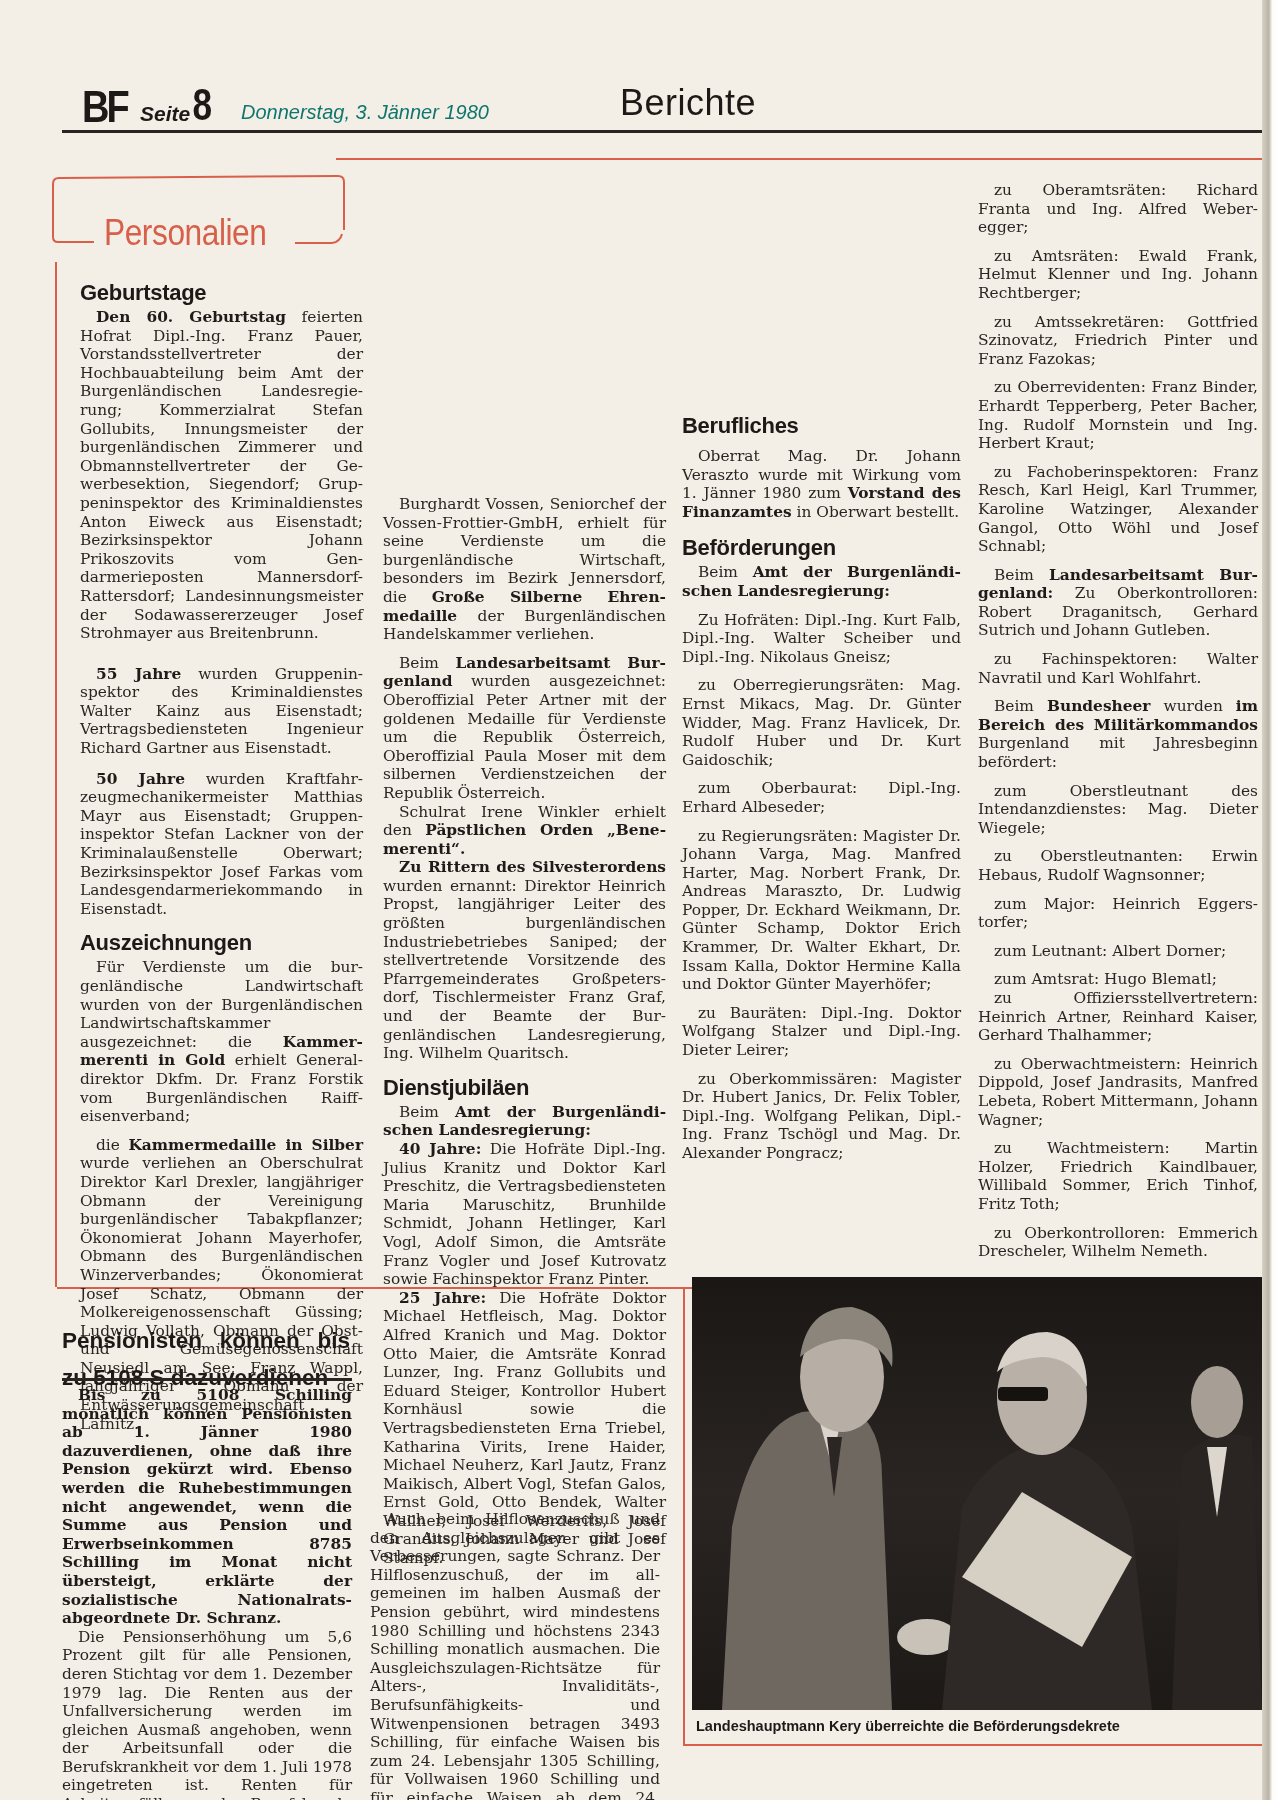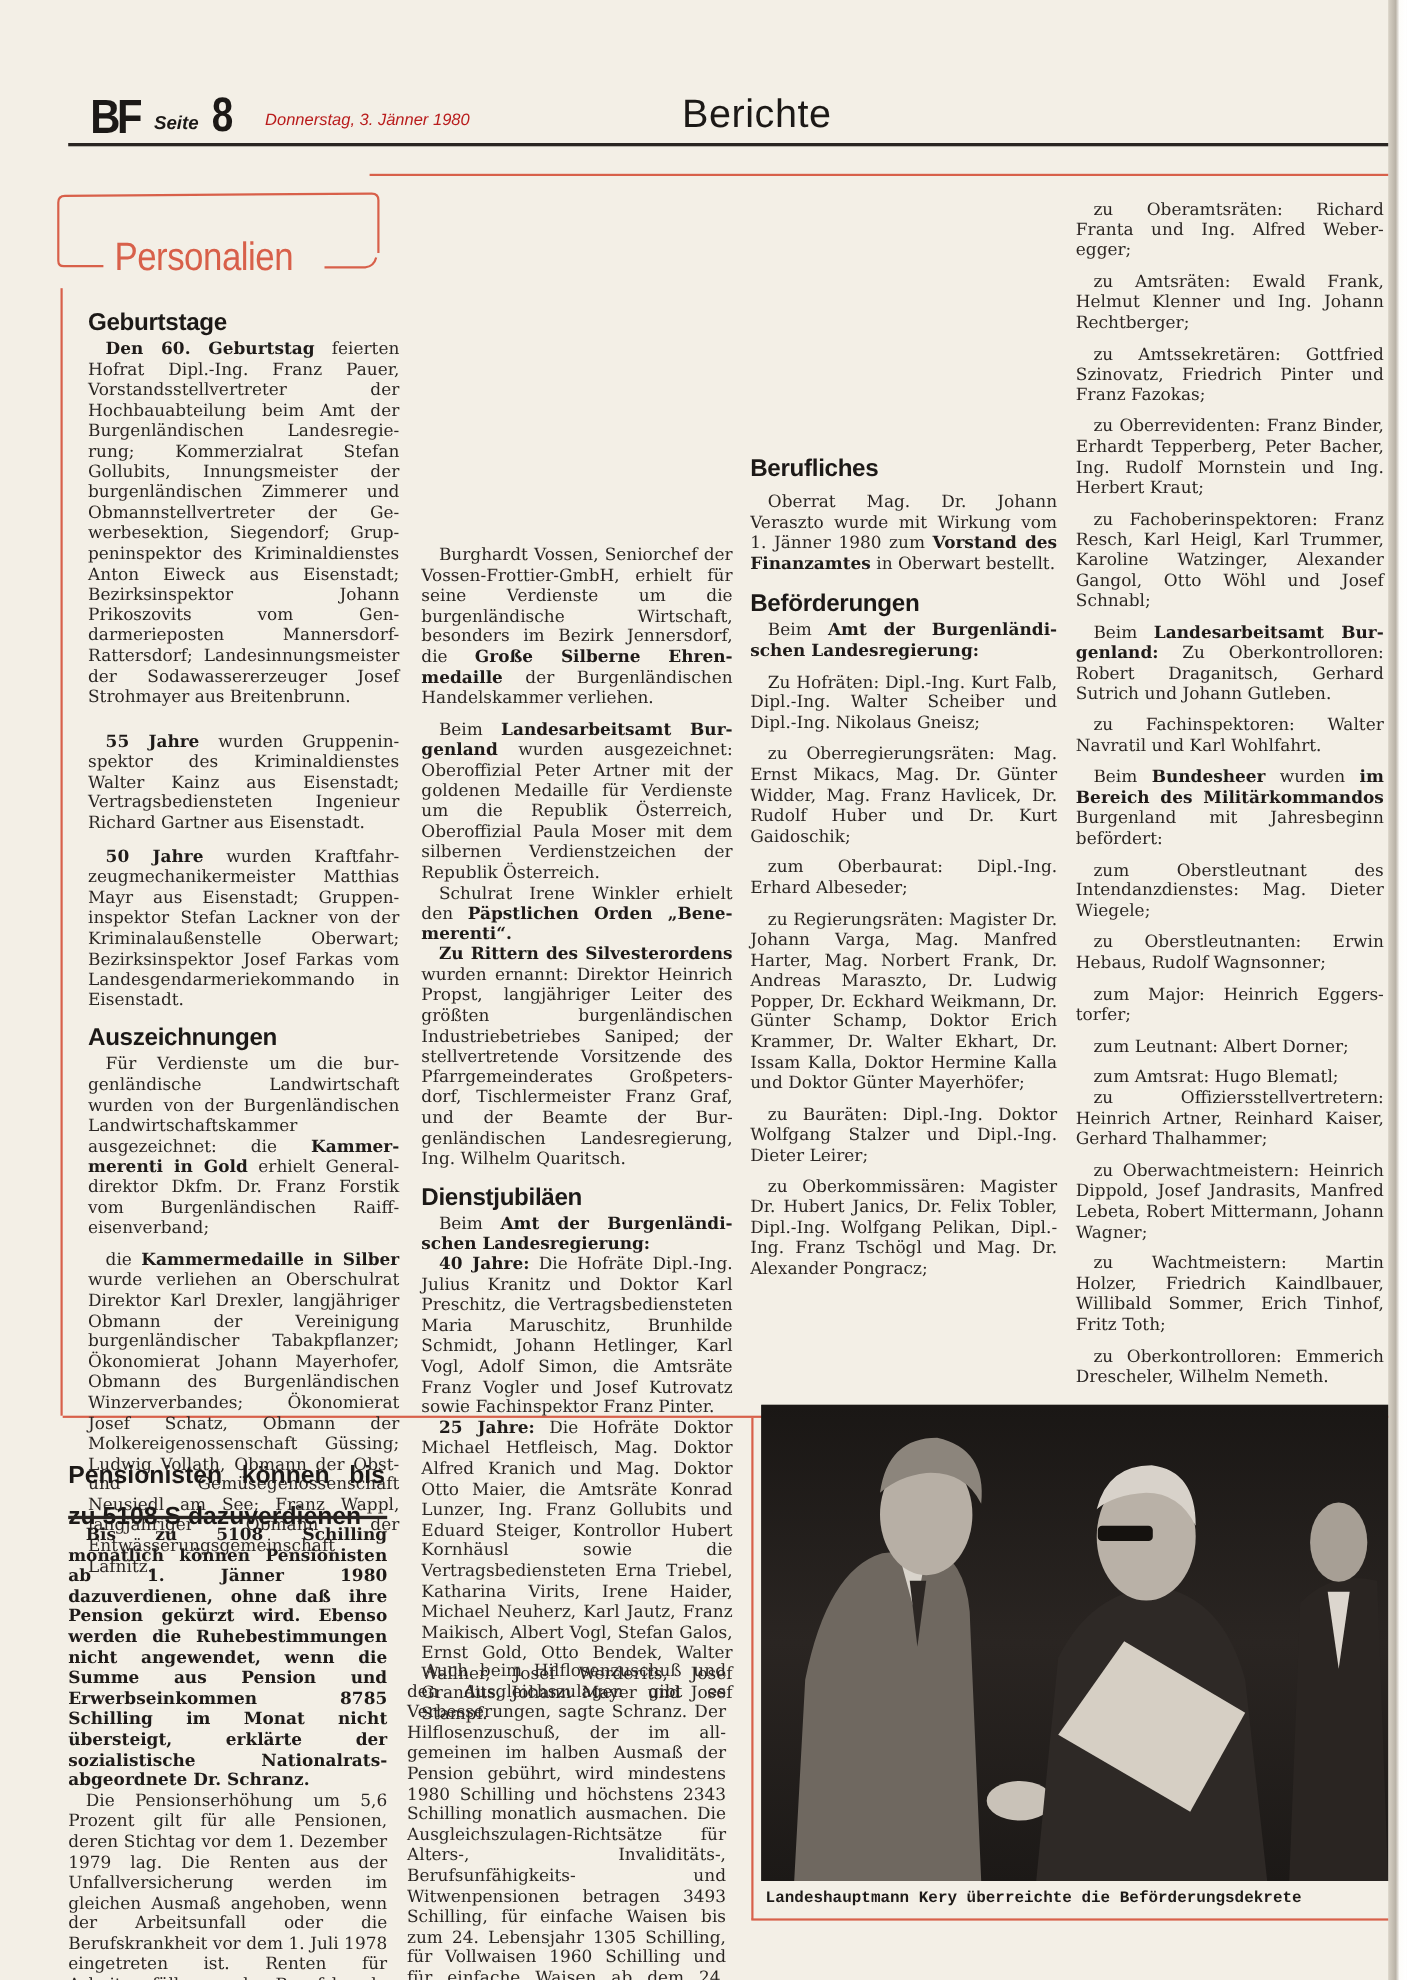--- a/index.html
+++ b/index.html
@@ -5,25 +5,25 @@
   html, body { margin:0; padding:0; }
   body { width:1279px; height:1800px; background:#f3efe6; position:relative; overflow:hidden;
          font-family:"DejaVu Serif", serif; color:#2a2522; }
   .pageedge { position:absolute; left:1262px; top:0; width:17px; height:1800px;
               background:linear-gradient(90deg,#d8d2c6,#b9b2a6 40%,#fdfcf9 60%,#ffffff); }
   
   .masthead { position:absolute; left:60px; top:78px; width:1202px; height:52px;margin-left:20px; }
   .mh-bf { position:absolute; left:2px; top:8px; font-family:"Liberation Sans",sans-serif; font-weight:bold;
            font-size:38px; letter-spacing:-3px; color:#1c1917; transform:scaleY(1.15); }
   .mh-seite { position:absolute; left:60px; top:24px; font-family:"Liberation Sans",sans-serif; font-weight:bold;
-              font-style:italic; font-size:17px; color:#1c1917;text-align:center; }
+              font-style:italic; font-size:21px; color:#1c1917;text-align:center; }
   .mh-num { position:absolute; left:110px; top:2px; font-family:"Liberation Sans",sans-serif; font-weight:bold;
             font-size:44px; color:#1c1917; transform:scaleX(0.8); }
   .mh-date { position:absolute; left:161px; top:23px; font-family:"Liberation Sans",sans-serif; font-style:italic;
-             font-size:15px; color:#b91c1c; }
+             font-size:20px; color:#0f766e; }
   .mh-section { position:absolute; left:540px; top:4px; font-family:"Liberation Sans",sans-serif; 
                 font-size:36px; color:#1c1917; letter-spacing:0.5px; }
   .mh-rule { position:absolute; left:62px; top:130px; width:1200px; height:3px; background:#2a2522; }
   
   .redline { position:absolute; background:#d8604a; }
   
   .pers-box { position:absolute; left:50px; top:170px; width:296px; height:82px; }
   .pers-title { position:absolute; left:104px; top:212px; font-family:"Liberation Sans",sans-serif;
                 font-size:36px; color:#d8604a; letter-spacing:-0.5px; transform:scaleX(0.88); transform-origin:left; }
   
@@ -39,21 +39,21 @@
   .c4 { left:978px; top:181px; width:280px; }
   
   .pens-title { position:absolute; left:62px; top:1322px; width:288px; font-family:"Liberation Sans",sans-serif;
                 font-weight:bold; font-size:22.5px; line-height:37px; color:#1c1917; text-align:justify; }
   .pens-rule { position:absolute; left:62px; top:1378px; width:290px; height:3px; background:#2a2522; }
   .pc1 { left:62px; top:1386px; width:290px; }
   .pc2 { left:370px; top:1327px; width:290px; }
   
   .photo { position:absolute; left:692px; top:1277px; width:570px; height:433px; background:#1e1b19; overflow:hidden; }
   .photo svg { display:block; }
-  .caption { position:absolute; left:696px; top:1718px; font-family:Liberation Mono, monospace; font-weight:bold;
+  .caption { position:absolute; left:696px; top:1718px; font-family:Liberation Sans, sans-serif; font-weight:bold;
              font-size:14.5px; color:#1e1a18; }
 </style>
 </head>
 <body>
 
 <div class="pageedge"></div>
 
 <div class="masthead">
   <span class="mh-bf">BF</span>
   <span class="mh-seite">Seite</span>

